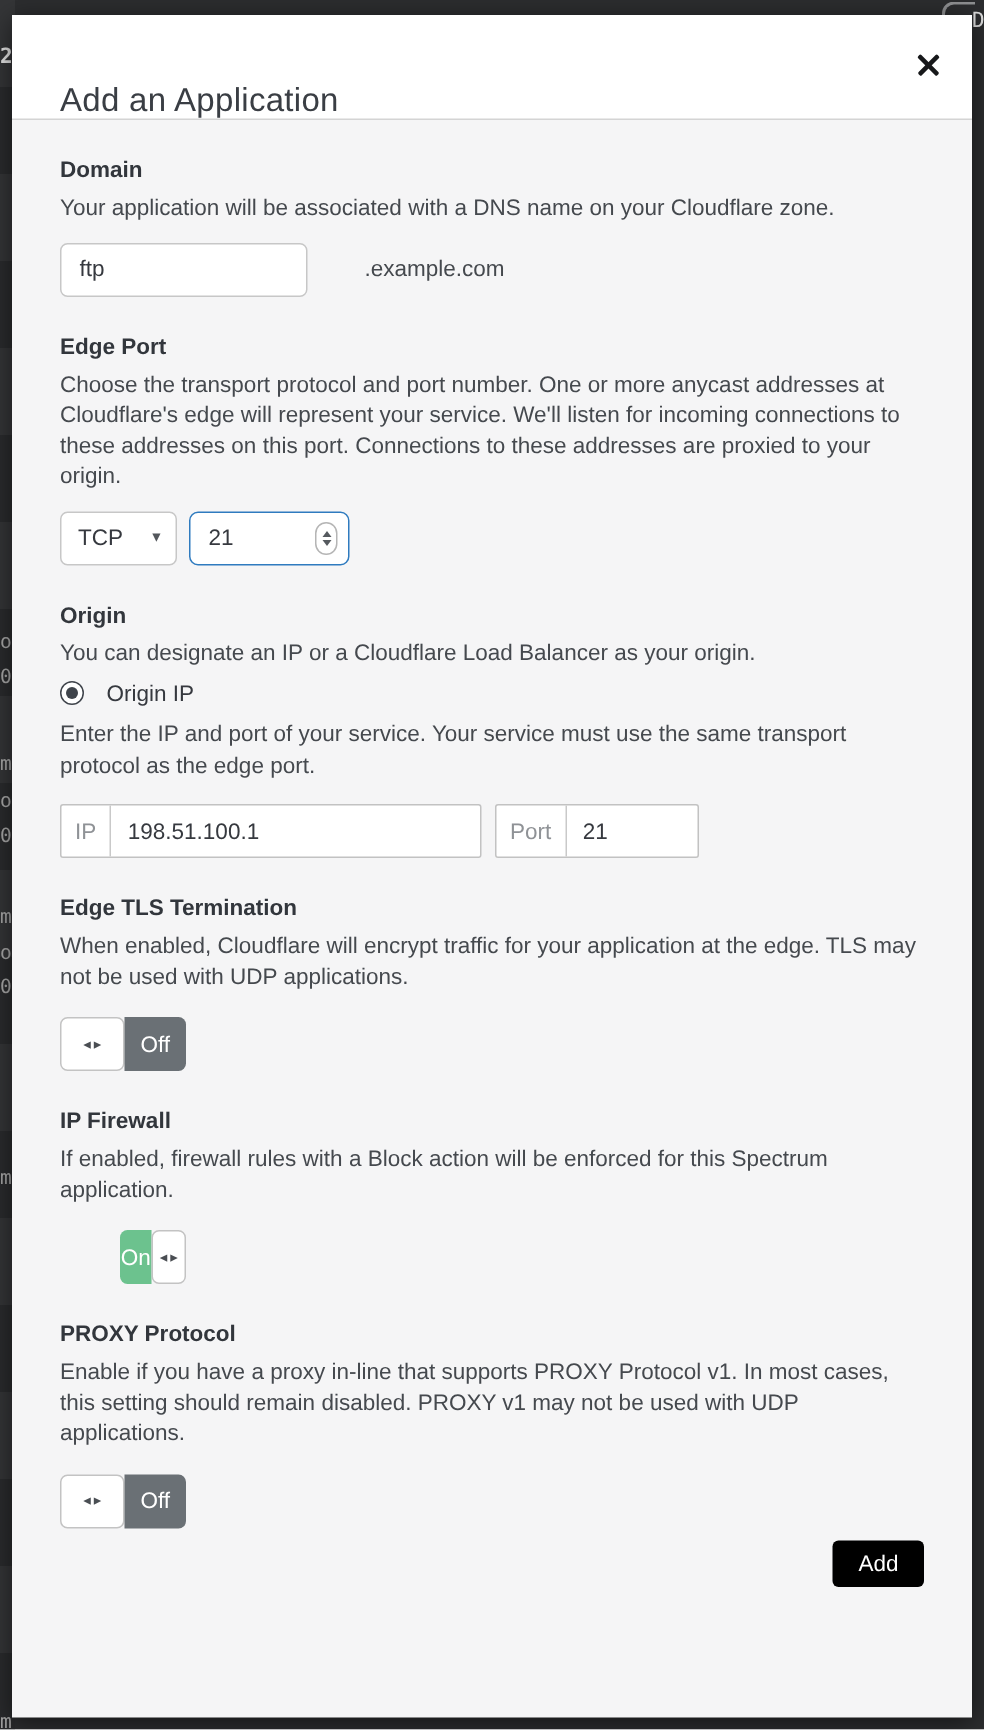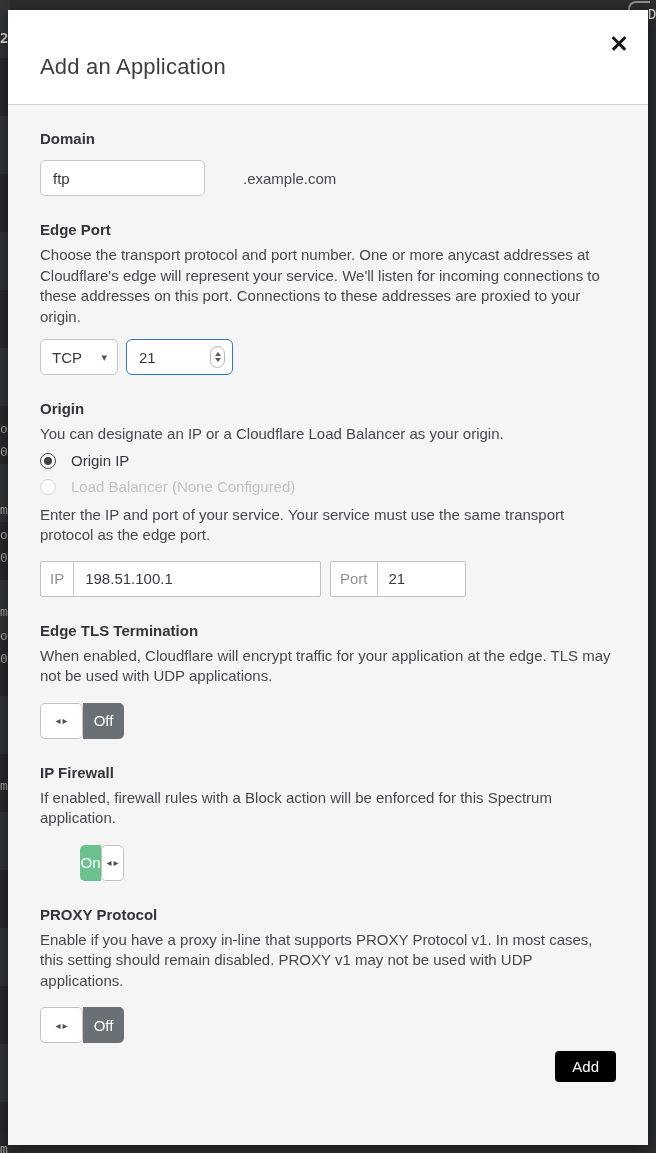--- a/index.html
+++ b/index.html
@@ -19,21 +19,21 @@
   .bg-corner { position:absolute; top:1px; left:628px; width:22px; height:9px;
     border-top:2px solid #8f9092; border-left:2px solid #8f9092; border-top-left-radius:8px; }
   .bg-d { position:absolute; left:648px; top:6px; color:#dedede; font-size:14px; font-family:"DejaVu Sans Mono",monospace; }
 
   
   .modal {
     position:absolute; left:8px; top:10px; width:640px; height:1135px;
     background:#f5f5f6; box-shadow:0 3px 16px rgba(0,0,0,.55); overflow:hidden;
   }
   .modal-header {
-    height:95px; background:#ffffff; border-bottom:1px solid #d4d4d4;
+    height:70px; background:#ffffff; border-bottom:1px solid #d4d4d4;
     padding:44px 32px 0;
   }
   .modal-title { font-size:22px; font-weight:400; color:#3a3e44; letter-spacing:.2px; }
   .close-btn {
     position:absolute; top:20px; right:16px; width:26px; height:26px;
     background:none; border:none; cursor:pointer;
   }
   .close-x { position:relative; display:block; width:16px; height:16px; margin:0 auto; }
   .close-x::before,.close-x::after {
     content:""; position:absolute; left:-1px; top:7px; width:18px; height:2.6px;
@@ -138,20 +138,21 @@
       <span class="close-x"></span>
     </button>
 
     <div class="modal-header">
       <h1 class="modal-title">Add an Application</h1>
     </div>
 
     <div class="modal-body">
 
       <h2 class="sec">Domain</h2>
+      <p class="desc">Your application will be associated with a DNS name on your Cloudflare zone.</p>
       <div class="row domain-row">
         <input class="txt-input domain-input" value="ftp" style="">
         <span class="domain-suffix">.example.com</span>
       </div>
 
       <h2 class="sec">Edge Port</h2>
       <p class="desc">Choose the transport protocol and port number. One or more anycast addresses at Cloudflare's edge will represent your service. We'll listen for incoming connections to these addresses on this port. Connections to these addresses are proxied to your origin.</p>
       <div class="row edgeport-row">
         <div class="select">
           <span>TCP</span>
@@ -165,24 +166,20 @@
           </span>
         </div>
       </div>
 
       <h2 class="sec">Origin</h2>
       <p class="desc">You can designate an IP or a Cloudflare Load Balancer as your origin.</p>
       <div class="radio-row">
         <span class="radio checked"></span>
         <span class="radio-label">Origin IP</span>
       </div>
-      <div class="radio-row">
-        <span class="radio disabled"></span>
-        <span class="radio-label disabled">Load Balancer (None Configured)</span>
-      </div>
       <p class="desc ipdesc">Enter the IP and port of your service. Your service must use the same transport protocol as the edge port.</p>
       <div class="row ipport-row">
         <div class="input-group ig-ip">
           <span class="ig-label">IP</span>
           <input class="ig-input" value="198.51.100.1" style="">
         </div>
         <div class="input-group ig-port">
           <span class="ig-label">Port</span>
           <input class="ig-input" value="21" style="">
         </div>

